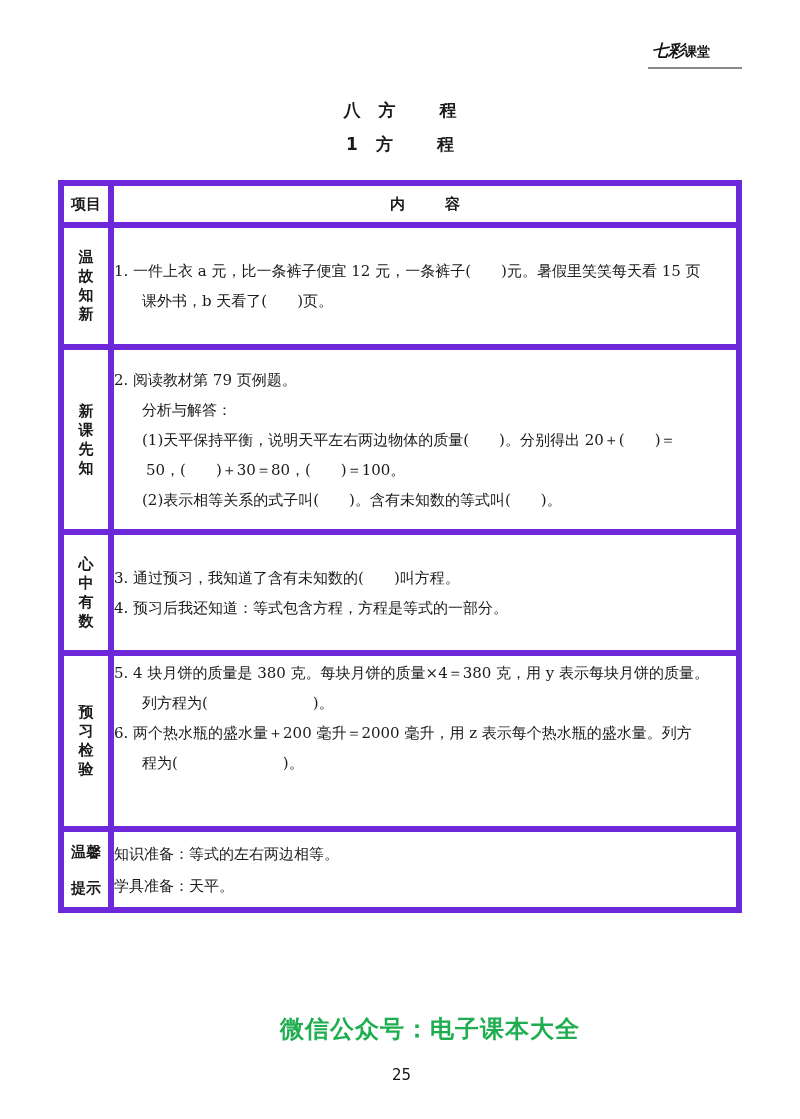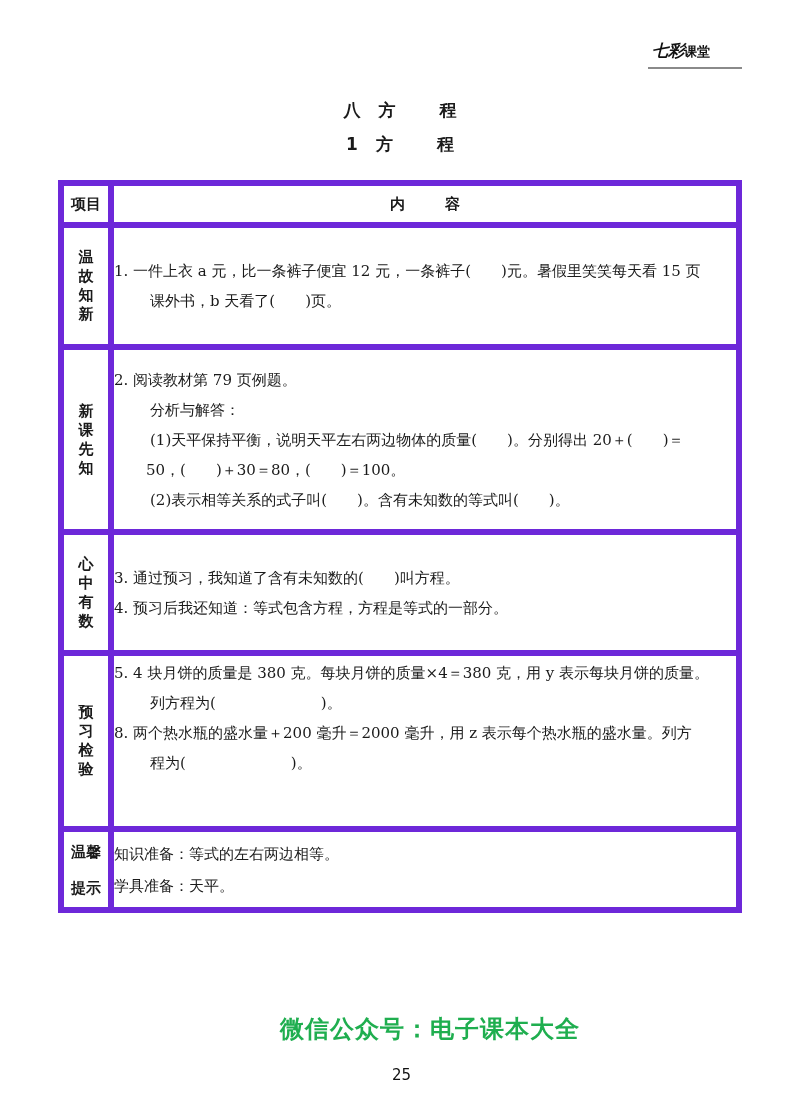--- a/index.html
+++ b/index.html
@@ -40,21 +40,21 @@
     width: 44px; text-align: center; font-family: "DejaVu Sans", sans-serif; font-weight: bold; font-size: 15px;
   }
   td.label-cell .vert { display: inline-block; width: 18px; line-height: 19px; word-break: break-all; }
   td.label-cell .two-line { display: block; line-height: 36px; }
   td.content-cell { padding-left: 6px; padding-right: 6px; }
   .row-header td { height: 36px; }
   .header-label { font-family: "DejaVu Sans", sans-serif; font-weight: bold; font-size: 15px; }
   .header-content { text-align: center; font-family: "DejaVu Sans", sans-serif; font-weight: bold; font-size: 15px; }
   .header-content .gap { display: inline-block; width: 40px; }
   .line { line-height: 30px; white-space: nowrap; }
-  .indent { padding-left: 36px; }
+  .indent { padding-left: 28px; }
   .indent2 { padding-left: 32px; }
   .row1 td { height: 116px; }
   .row2 td { height: 179px; }
   .row3 td { height: 115px; }
   .row4 td { height: 168px; margin-top: 13px; }
   .row4 td.content-cell { vertical-align: top; padding-top: 2px; }
   .row5 td { height: 75px; }
   .row5 .line { line-height: 32px; }
 
   .footer-page {
@@ -118,21 +118,21 @@
       <div class="line">3. 通过预习，我知道了含有未知数的(　　)叫方程。</div>
       <div class="line">4. 预习后我还知道：等式包含方程，方程是等式的一部分。</div>
     </td>
   </tr>
 
   <tr class="row4">
     <td class="label-cell"><span class="vert">预习检验</span></td>
     <td class="content-cell">
       <div class="line">5. 4 块月饼的质量是 380 克。每块月饼的质量×4＝380 克，用 y 表示每块月饼的质量。</div>
       <div class="line indent">列方程为(　　　　　　　)。</div>
-      <div class="line">8. 两个热水瓶的盛水量＋200 毫升＝2000 毫升，用 z 表示每个热水瓶的盛水量。列方</div>
+      <div class="line">6. 两个热水瓶的盛水量＋200 毫升＝2000 毫升，用 z 表示每个热水瓶的盛水量。列方</div>
       <div class="line indent">程为(　　　　　　　)。</div>
     </td>
   </tr>
 
   <tr class="row5">
     <td class="label-cell">
       <span class="two-line">温馨</span>
       <span class="two-line">提示</span>
     </td>
     <td class="content-cell">

